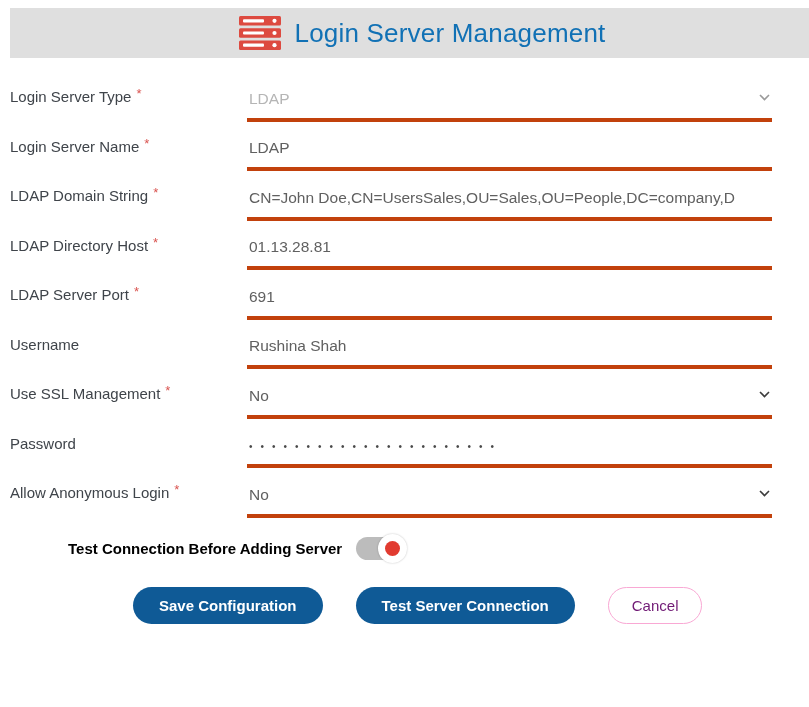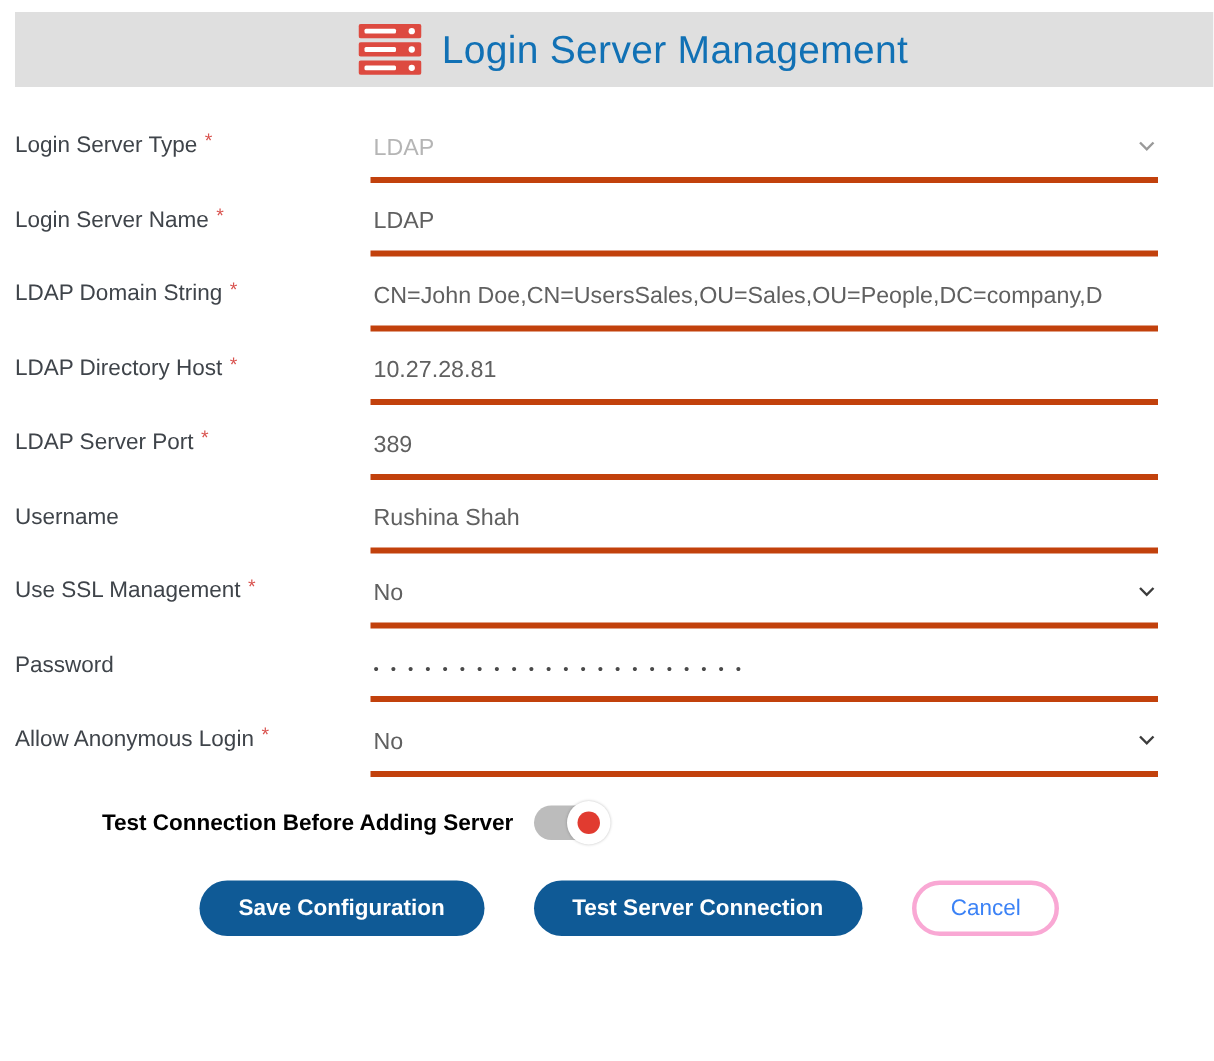--- a/index.html
+++ b/index.html
@@ -34,21 +34,21 @@
   .toggle-knob { position:absolute; right:-3px; top:-3px; width:29px; height:29px;
     background:#ffffff; border-radius:50%; box-shadow:0 0 2px rgba(0,0,0,.25);
     display:flex; align-items:center; justify-content:center; }
   .toggle-dot { width:15px; height:15px; border-radius:50%; background:#e13b30; }
 
   
   .button-row { margin:27px 0 0 123px; display:flex; align-items:flex-end; gap:33px; }
   .btn { height:37px; border-radius:19px; font-family:"Liberation Sans", sans-serif;
     font-size:15px; cursor:pointer; }
   .btn-primary { background:#0f5a96; color:#ffffff; font-weight:bold; border:none; padding:0 26px; }
-  .btn-secondary { background:#ffffff; color:#3b82f6; border:3px solid #f9a8d4; padding:0 23px; }
+  .btn-secondary { background:#ffffff; color:#701a75; border:1px solid #f9a8d4; padding:0 23px; }
 </style>
 </head>
 <body>
 
 <div class="page-header">
   <svg class="server-icon" viewBox="0 0 42 34">
     <g fill="#dd4a40">
       <rect x="0" y="0" width="42" height="9.5" rx="1.5"></rect>
       <rect x="0" y="12.2" width="42" height="9.5" rx="1.5"></rect>
       <rect x="0" y="24.4" width="42" height="9.5" rx="1.5"></rect>
@@ -103,32 +103,32 @@
 
       </div>
     </div>
 
     <div class="form-row">
       <div class="row-label">
         <span class="row-label-text">LDAP Directory Host</span>
         <span class="required-asterisk">*</span>
       </div>
       <div class="field">
-        <span class="field-value">10.27.28.81</span>
+        <span class="field-value">01.13.28.81</span>
 
       </div>
     </div>
 
     <div class="form-row">
       <div class="row-label">
         <span class="row-label-text">LDAP Server Port</span>
         <span class="required-asterisk">*</span>
       </div>
       <div class="field">
-        <span class="field-value">389</span>
+        <span class="field-value">691</span>
 
       </div>
     </div>
 
 
     <div class="form-row">
       <div class="row-label">
         <span class="row-label-text">Username</span>
 
       </div>

